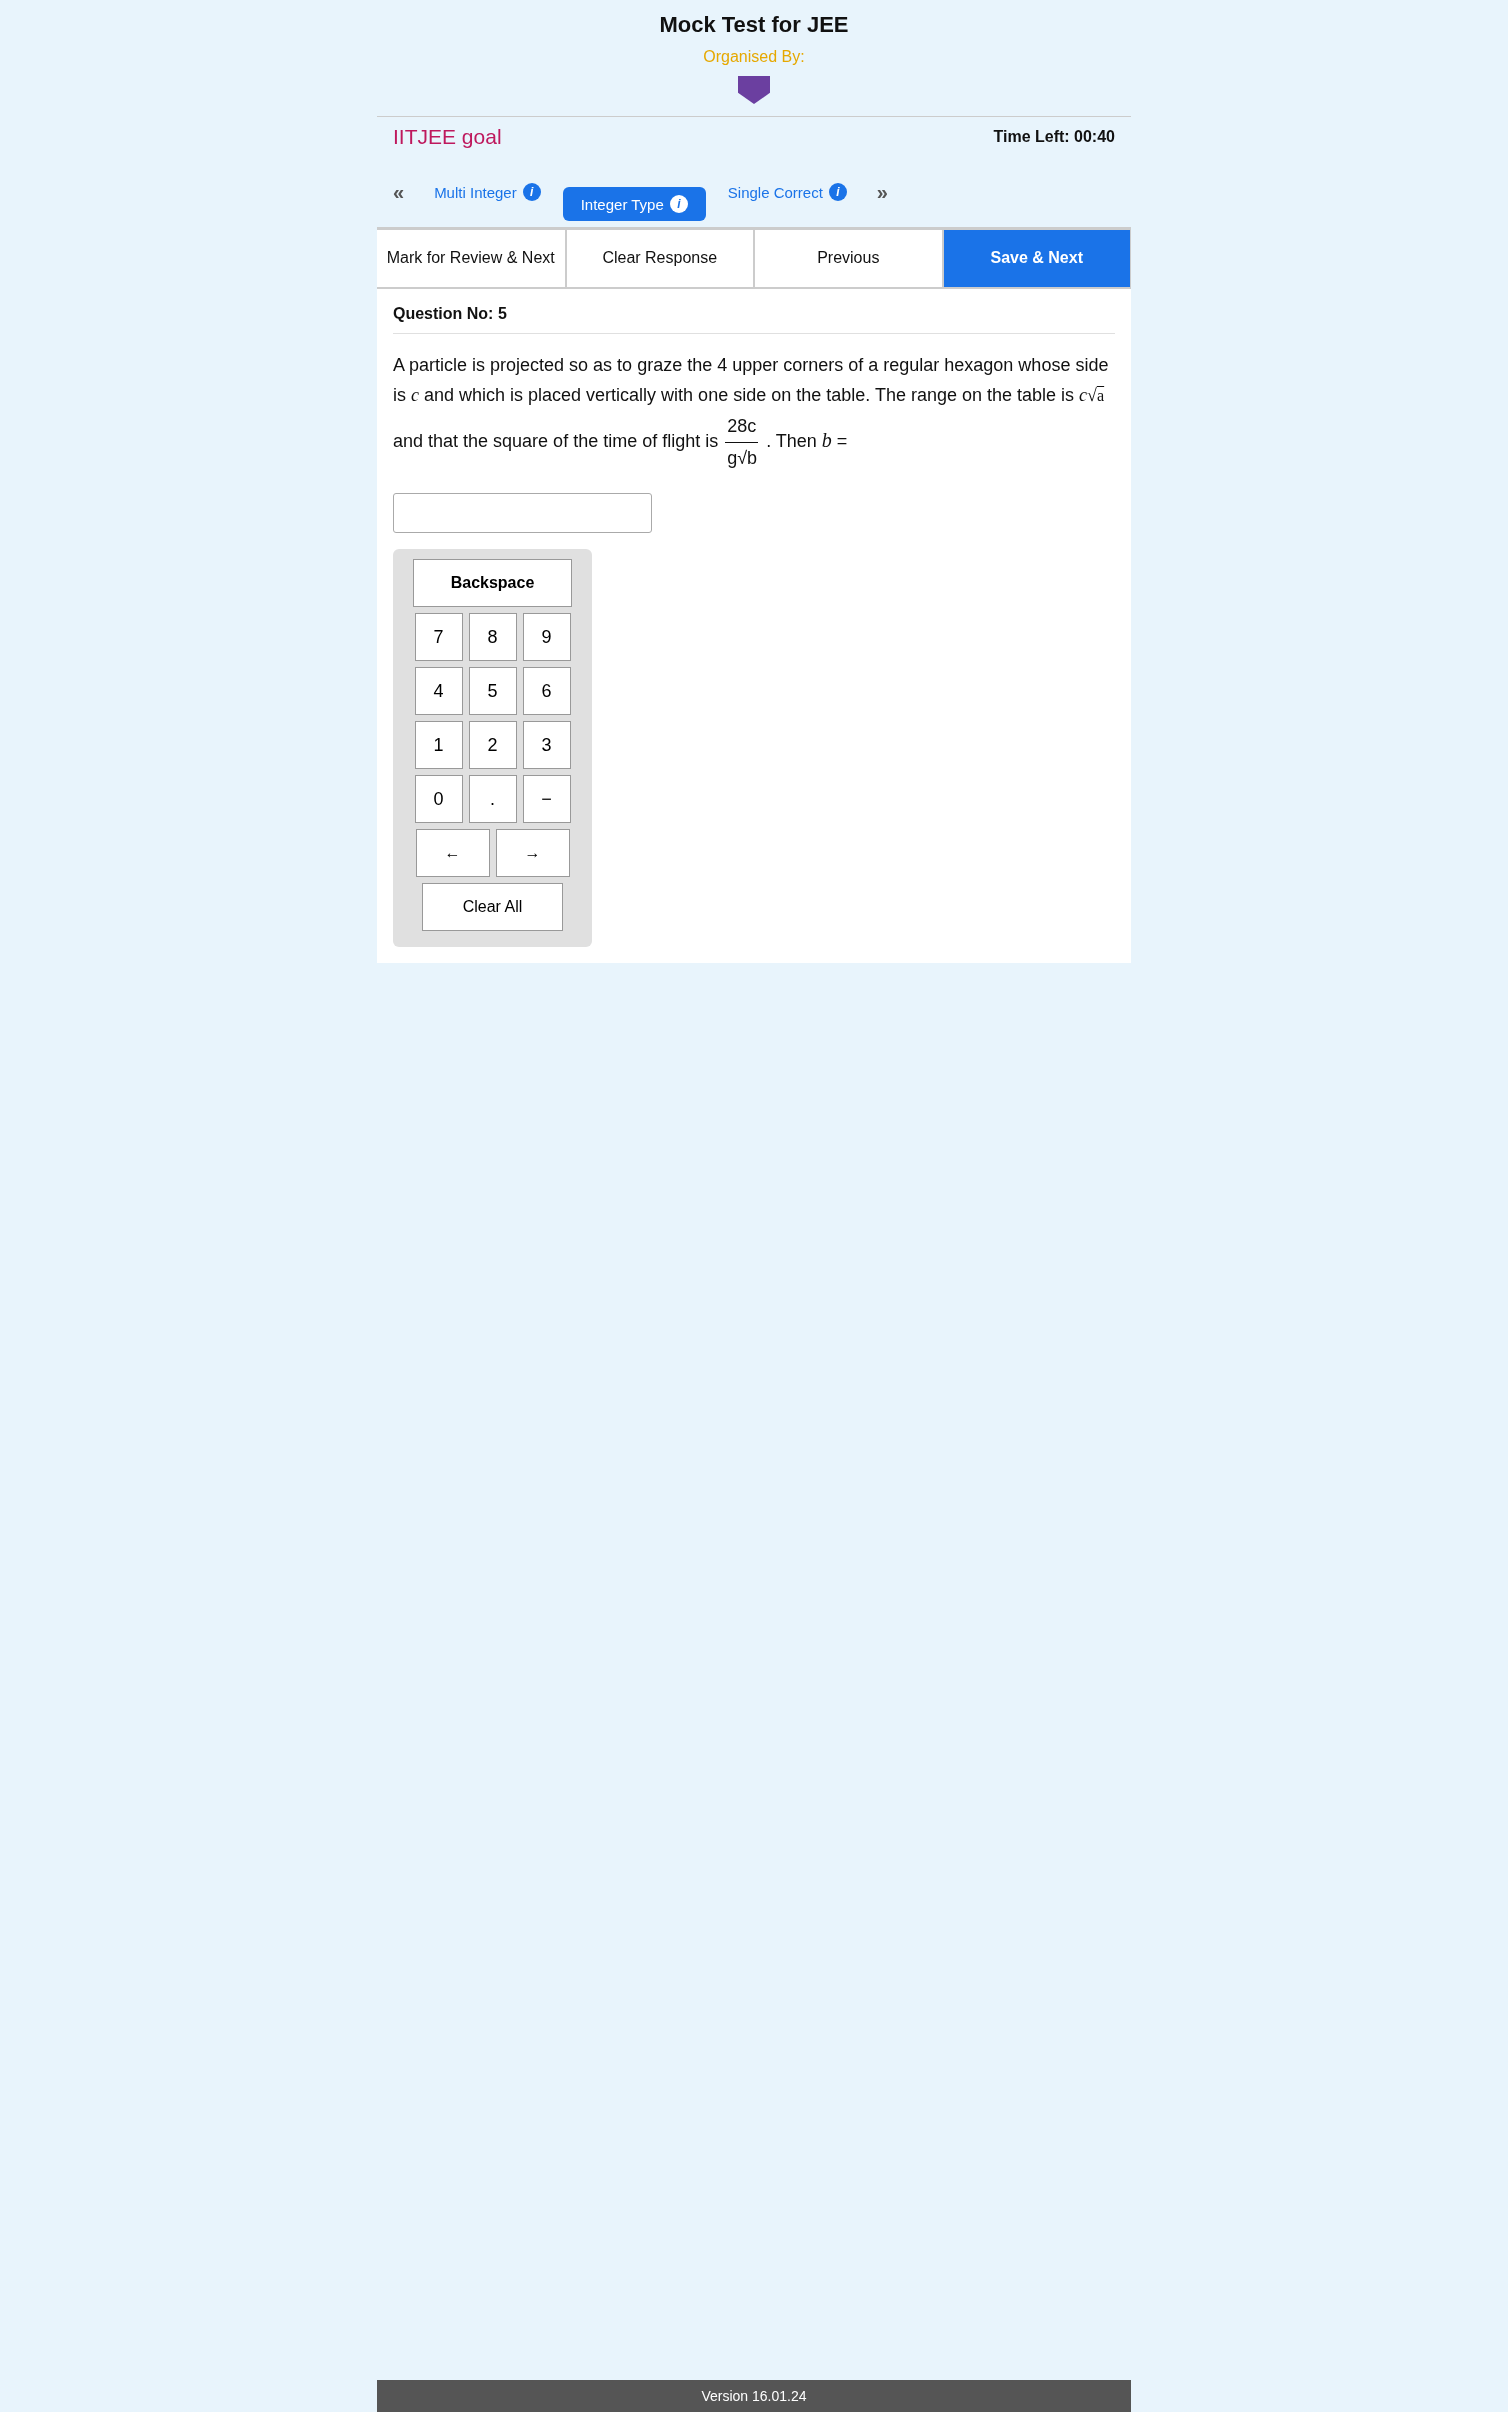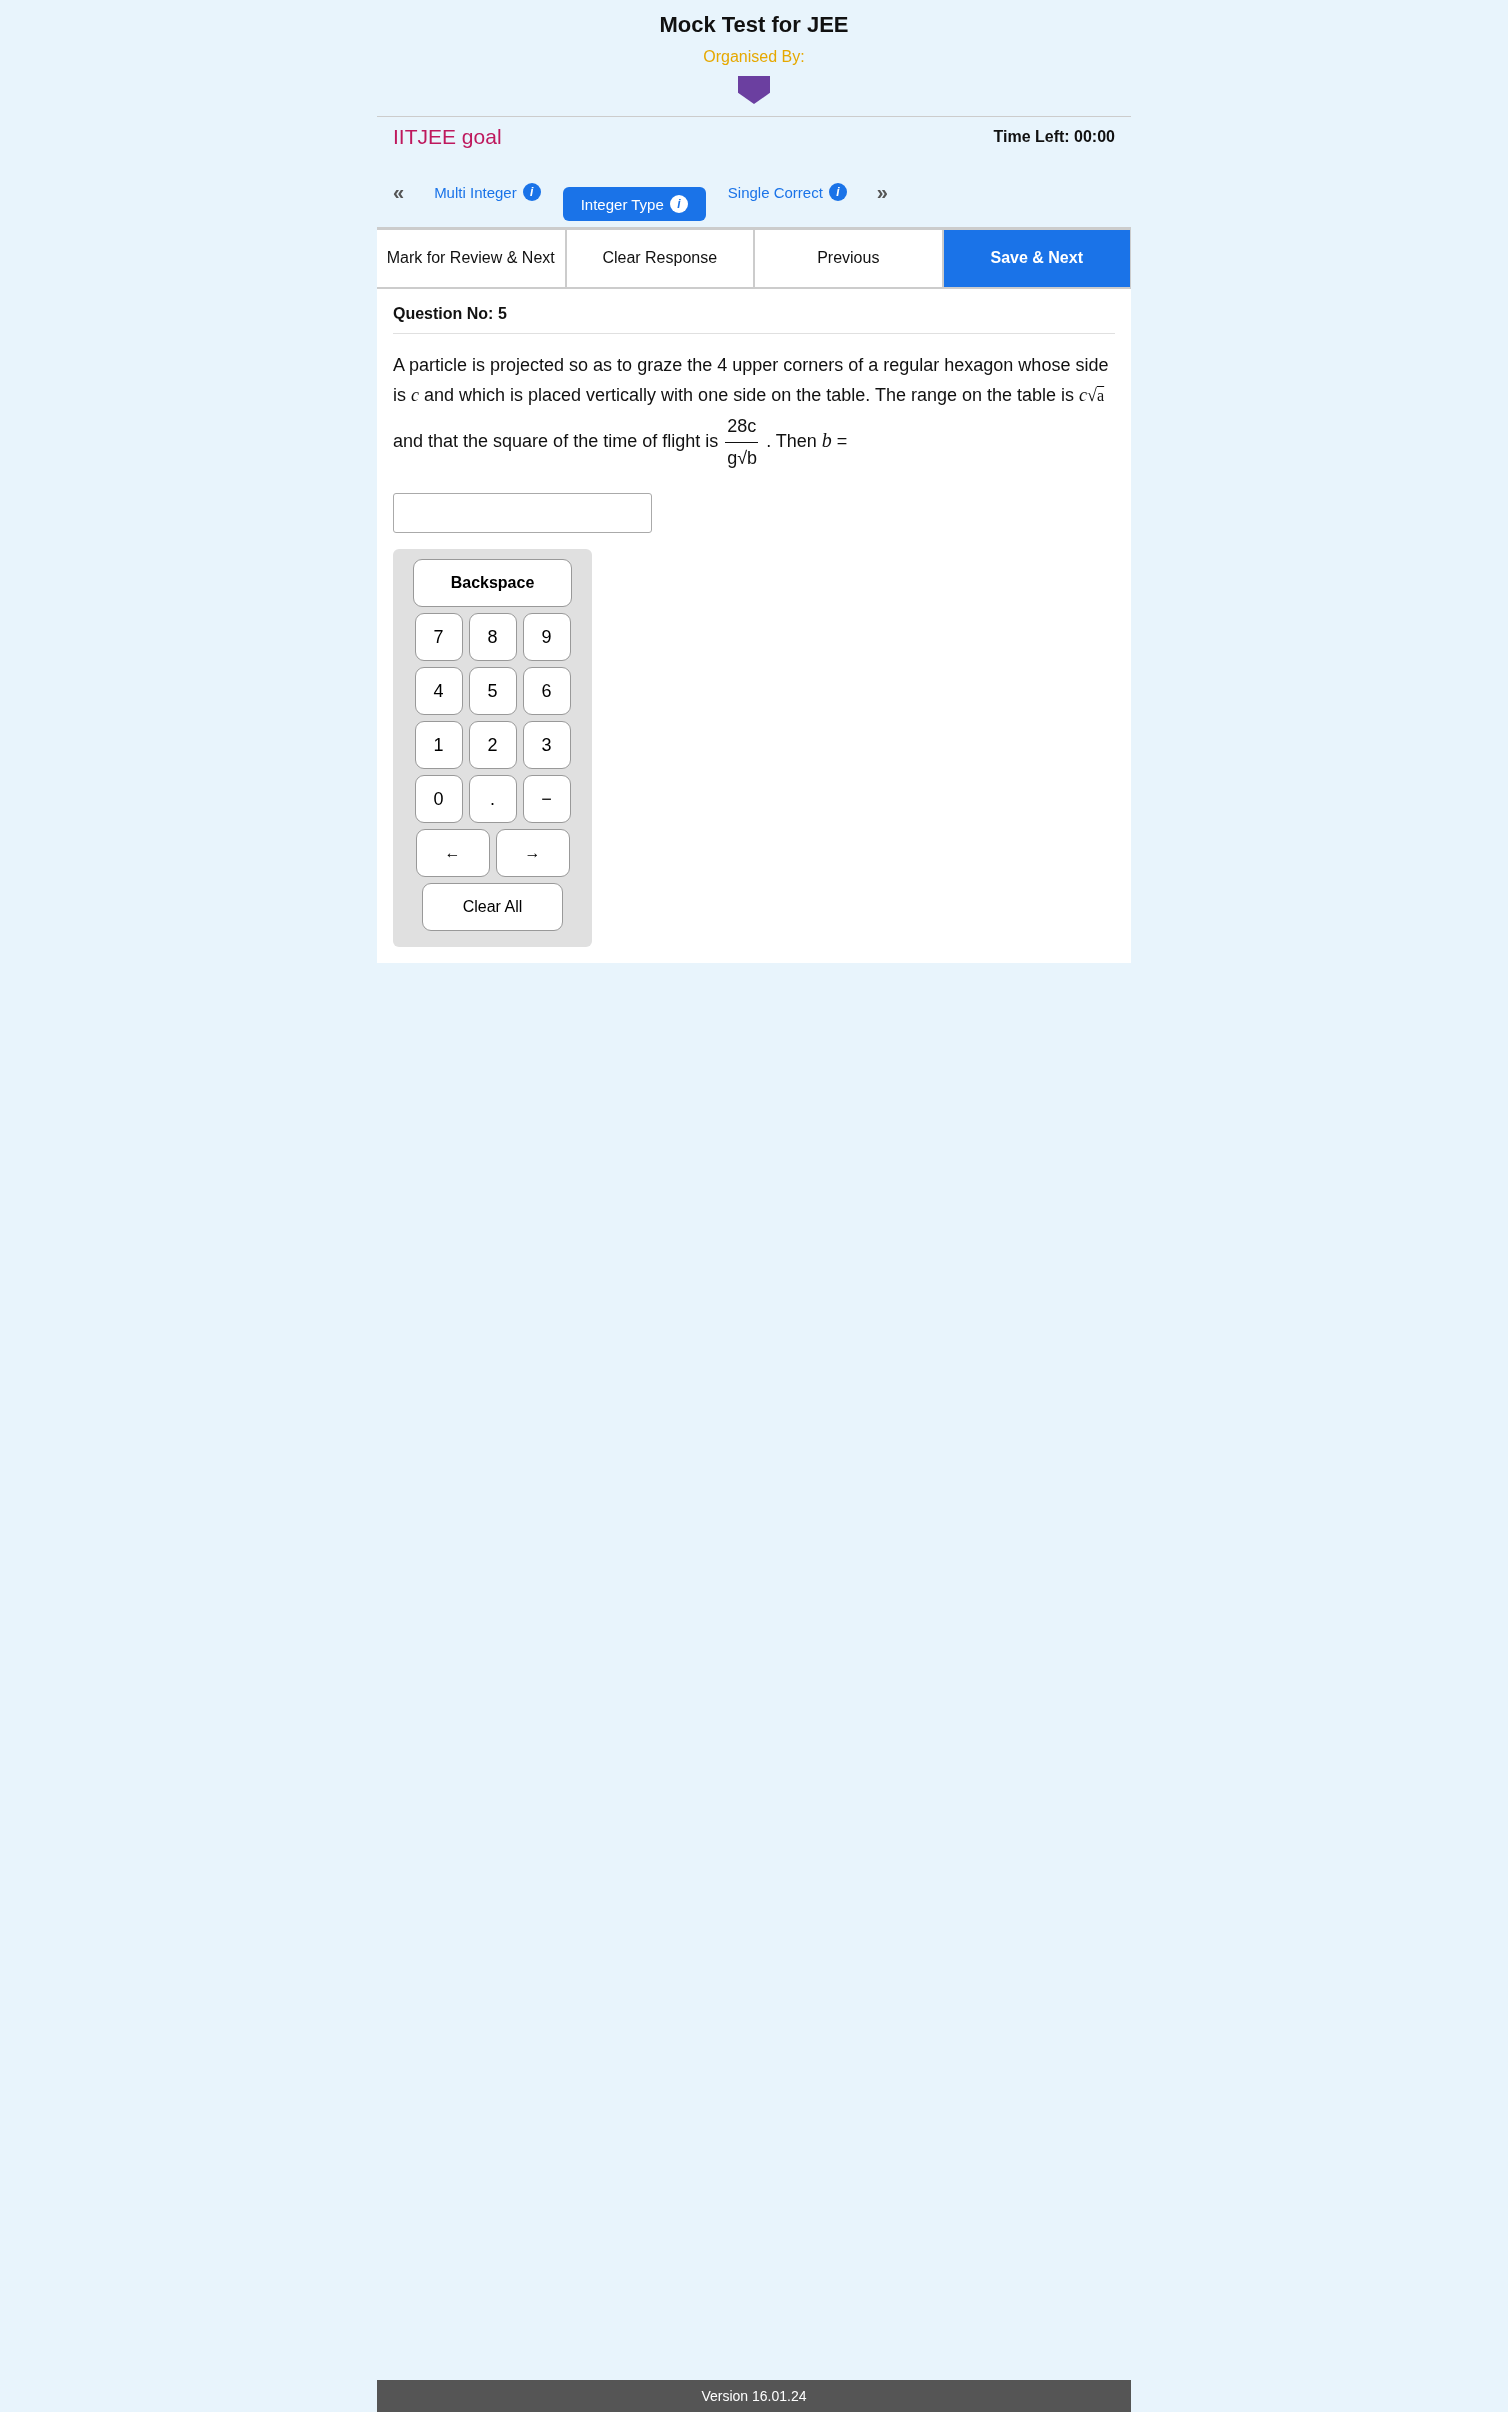--- a/index.html
+++ b/index.html
@@ -205,21 +205,21 @@
     .numpad-row {
       display: flex;
       gap: 6px;
       margin-bottom: 6px;
       justify-content: center;
     }
     .numpad-btn {
       width: 48px;
       height: 48px;
       border: 1px solid #999;
-      border-radius: 9px;
+      border-radius: 0;
       background: #fff;
       font-size: 18px;
       cursor: pointer;
       display: flex;
       align-items: center;
       justify-content: center;
       font-weight: 400;
     }
     .numpad-btn.backspace-btn {
       width: 159px;
@@ -254,21 +254,21 @@
 <body>
 
 <div class="header">
   <span class="header-title">Mock Test for JEE</span>
   <span class="header-organised">Organised By:</span>
   <span class="header-logo"></span>
 </div>
 
 <div class="sub-header">
   <span class="app-name">IITJEE goal</span>
-  <span class="time-left">Time Left: 00:00</span>
+  <span class="time-left">Time Left: 00:40</span>
 </div>
 
 <div class="tabs-container">
   <button class="tab-nav-btn">«</button>
   <button class="tab">
     <span>Multi Integer</span>
     <span class="tab-info-icon">i</span>
   </button>
   <button class="tab active">
     <span>Integer Type</span>

